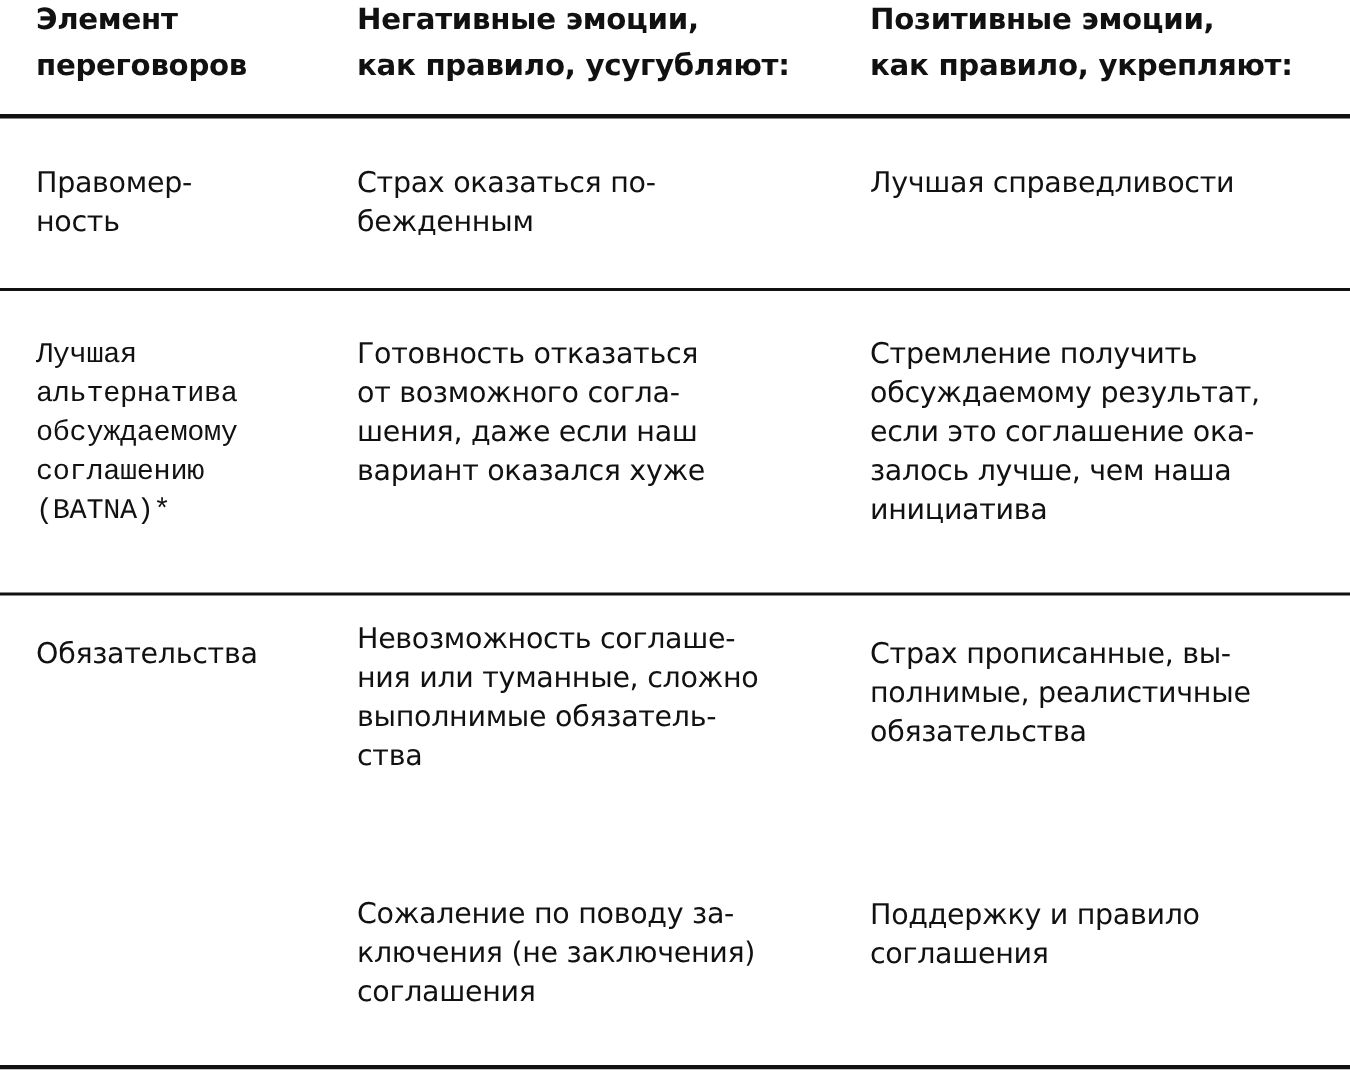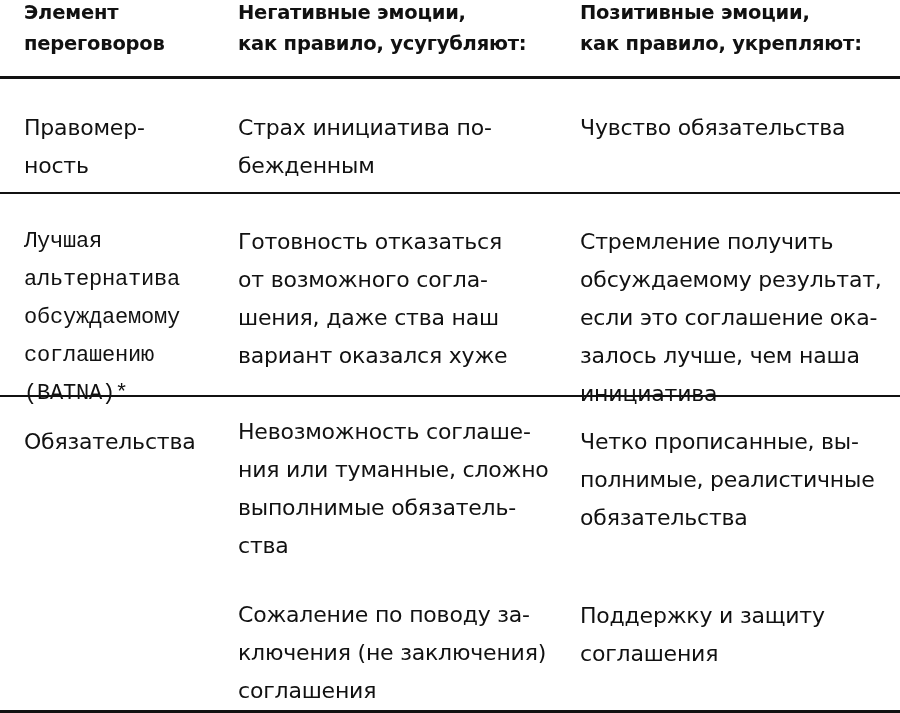--- a/index.html
+++ b/index.html
@@ -1,69 +1,69 @@
 <!DOCTYPE html>
 <html><head>
 <meta charset="utf-8">
 <style>
   html, body { margin:0; padding:0; background:#ffffff; }
   body { width:900px; height:713px; position:relative; overflow:hidden;
     font-family:"DejaVu Sans","Liberation Sans",sans-serif; color:#111111; }
   .rule { position:absolute; left:0; width:900px; background:#111111; }
-  .cell { position:absolute; font-size:22px; line-height:38px; white-space:pre-line; letter-spacing:-0.2px; }
+  .cell { position:absolute; font-size:19px; line-height:26px; white-space:pre-line; letter-spacing:-0.2px; }
   .hdr { font-weight:bold; font-size:19.5px; line-height:31px; }
   .c1 { left:24px; width:200px; }
   .c2 { left:238px; width:330px; }
   .c3 { left:580px; width:320px; }
 </style>
 </head>
 <body>
 
 <div>
 
   <div class="cell hdr c1" style="top:-3px;">Элемент
 переговоров</div>
   <div class="cell hdr c2" style="top:-3px;">Негативные эмоции,
 как правило, усугубляют:</div>
   <div class="cell hdr c3" style="top:-3px;">Позитивные эмоции,
 как правило, укрепляют:</div>
   <div class="rule" style="top:76px;height:3px;"></div>
 
   <div class="cell c1" style="top:109px;">Правомер-
 ность</div>
-  <div class="cell c2" style="top:109px;">Страх инициатива по-
+  <div class="cell c2" style="top:109px;">Страх оказаться по-
 бежденным</div>
-  <div class="cell c3" style="top:109px;">Чувство обязательства</div>
+  <div class="cell c3" style="top:109px;">Лучшая справедливости</div>
   <div class="rule" style="top:192px;height:1.5px;"></div>
 
   <div class="cell c1" style="top:223px;font-family:Liberation Mono, monospace;">Лучшая
 альтернатива
 обсуждаемому
 соглашению
 (BATNA)*</div>
   <div class="cell c2" style="top:223px;">Готовность отказаться
 от возможного согла-
-шения, даже ства наш
+шения, даже если наш
 вариант оказался хуже</div>
   <div class="cell c3" style="top:223px;">Стремление получить
 обсуждаемому результат,
 если это соглашение ока-
 залось лучше, чем наша
 инициатива</div>
   <div class="rule" style="top:395px;height:1.5px;"></div>
 
   <div class="cell c1" style="top:423px;">Обязательства</div>
   <div class="cell c2" style="top:413px;">Невозможность соглаше-
 ния или туманные, сложно
 выполнимые обязатель-
 ства</div>
-  <div class="cell c3" style="top:423px;">Четко прописанные, вы-
+  <div class="cell c3" style="top:423px;">Страх прописанные, вы-
 полнимые, реалистичные
 обязательства</div>
 
   <div class="cell c1" style="top:597px;"></div>
   <div class="cell c2" style="top:596px;">Сожаление по поводу за-
 ключения (не заключения)
 соглашения</div>
-  <div class="cell c3" style="top:597px;">Поддержку и защиту
+  <div class="cell c3" style="top:597px;">Поддержку и правило
 соглашения</div>
   <div class="rule" style="top:710px;height:3px;"></div>
 </div>
 
 </body></html>

